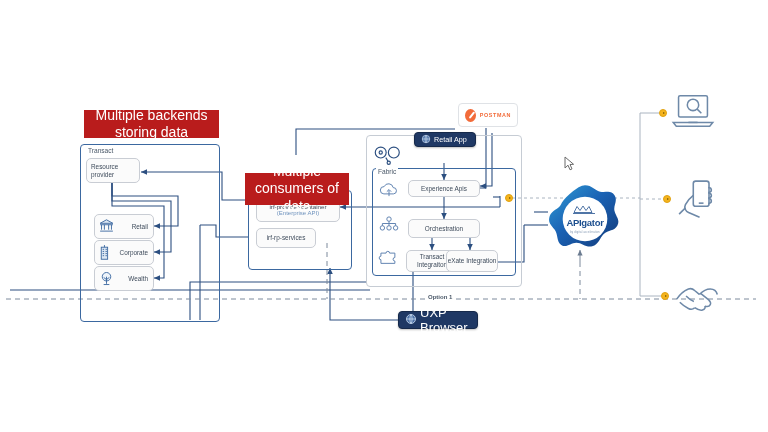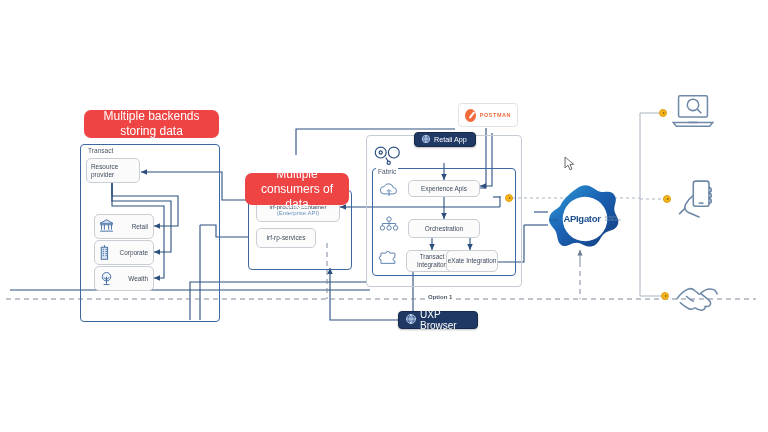--- a/index.html
+++ b/index.html
@@ -16,26 +16,26 @@
   }
   svg#wires {
     position: absolute; left: 0; top: 0;
     width: 768px; height: 432px;
     pointer-events: none;
   }
   .node { position: absolute; }
 
   
   .callout {
-    background: #ef4444;
+    background: #b91c1c;
     color: #ffffff;
-    border-radius: 7px;
+    border-radius: 0;
     display: flex; align-items: center; justify-content: center;
     text-align: center;
-    font-size: 12px;
+    font-size: 14px;
     line-height: 1.25;
     padding: 3px 6px;
     z-index: 6;
   }
 
   
   .gbox {
     background: #fbfbfb;
     border: 1px solid #c9cdd4;
     border-radius: 5px;
@@ -348,40 +348,40 @@
         <linearGradient id="blobg" x1="0" y1="0" x2="1" y2="1">
           <stop offset="0%" stop-color="#2f9fd6"></stop>
           <stop offset="45%" stop-color="#1b63b5"></stop>
           <stop offset="100%" stop-color="#123a7a"></stop>
         </linearGradient>
       </defs>
       <path fill="url(#blobg)" d="M50 3c10 0 13 7 21 9s15-3 20 5-2 14 0 22 8 12 4 20-13 6-19 12-7 15-16 17-14-5-22-5-14 8-21 3-4-14-9-21S-2 55 1 46s12-9 16-17S40 3 50 3z"></path>
       <circle cx="50" cy="50" r="31" fill="#ffffff"></circle>
     </svg>
     <div style="position:absolute; left:0; top:0; width:72px; height:72px;
-                display:flex; flex-direction:row; align-items:center; justify-content:center; gap:4px;">
+                display:flex; flex-direction:column; align-items:center; justify-content:center; gap:4px;">
       <svg width="26" height="10" viewBox="0 0 52 20">
         <g fill="none" stroke="#23528f" stroke-width="1.6">
           <path d="M4 17 L10 5 L16 13 L22 4 L28 13 L34 5 L40 17z"></path>
           <path d="M2 19h44"></path>
         </g>
       </svg>
       <span style="font-size:9.5px; font-weight:bold; color:#1d4f8f; letter-spacing:-.3px; line-height:1;">APIgator</span>
       <span style="font-size:2.6px; color:#7d93ae; letter-spacing:.2px;">by digital acceleration</span>
     </div>
   </div>
 
   <div class="node navy" style="left:398px; top:311px; width:80px; height:18px;">
     <span>
       <svg width="12" height="12" viewBox="0 0 24 24" fill="none" stroke="#cfe0f2" stroke-width="1.6">
         <circle cx="12" cy="12" r="9" fill="#4a6fa5"></circle>
         <path d="M3 12h18M12 3c3 3.2 3 14.8 0 18M12 3c-3 3.2-3 14.8 0 18"></path>
       </svg>
     </span>
-    <span style="font-size:10px;">UXP Browser</span>
+    <span style="font-size:13px;">UXP Browser</span>
   </div>
 
   <div class="opt-label" style="left:425px; top:294px;">Option 1</div>
 
   <div class="node rt-icon" style="left:670px; top:92px;">
     <svg width="46" height="38" viewBox="0 0 60 50" fill="none" stroke="#6e89a8" stroke-width="2">
       <rect x="11" y="5" width="38" height="28" rx="2"></rect>
       <circle cx="30" cy="17" r="7.5"></circle>
       <path d="M35.5 22.5 L41 28"></path>
       <path d="M4 40h52l-4 5H8z"></path>

